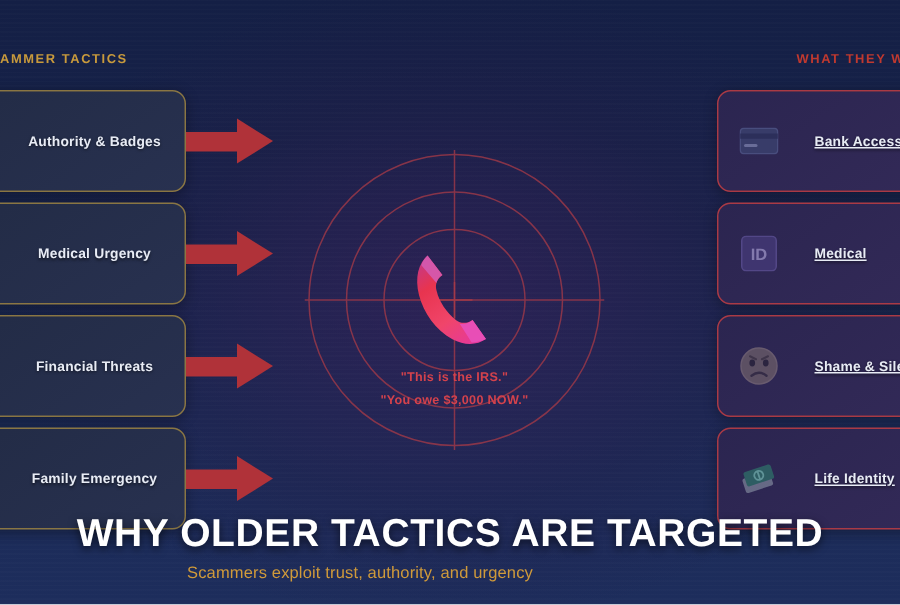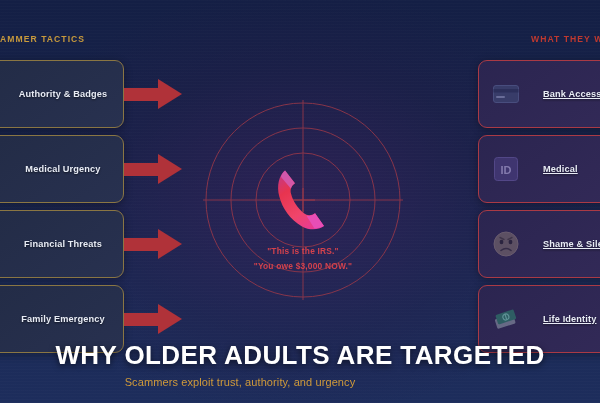--- a/index.html
+++ b/index.html
@@ -230,16 +230,16 @@
           <rect x="2" y="9" width="19" height="10" rx="1.5" fill="#9aa6b4" opacity="0.85"></rect>
           <rect x="4" y="5" width="19" height="10" rx="1.5" fill="#2f7f6e"></rect>
           <circle cx="13.5" cy="10" r="3" fill="none" stroke="#7fd6c2" stroke-width="1.2"></circle>
           <line x1="13.5" y1="7" x2="13.5" y2="13" stroke="#7fd6c2" stroke-width="1.2"></line>
         </g>
       </svg>
     </span>
     <span class="want-label">Life Identity</span>
   </div>
 
-  <div id="title">WHY OLDER ADULTS ARE TARGETED</div>
+  <div id="title">WHY OLDER TACTICS ARE TARGETED</div>
   <div id="subtitle">Scammers exploit trust, authority, and urgency</div>
 
 </div>
 
 </body></html>

